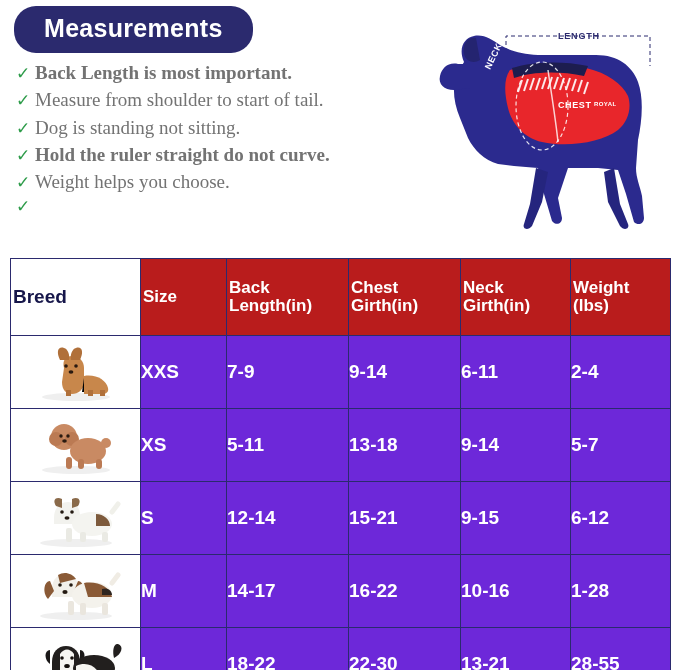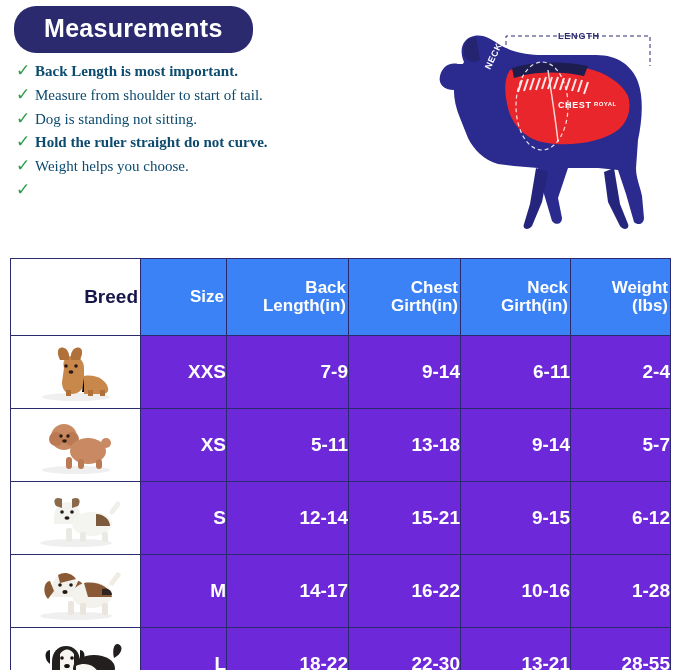--- a/index.html
+++ b/index.html
@@ -52,22 +52,22 @@
   }
   .check {
     color: #2e9c4a;
     font-size: 17px;
     width: 19px;
     flex: 0 0 19px;
     font-family: "DejaVu Sans", sans-serif;
     line-height: 1;
   }
   .bullet-text {
-    font-size: 15px;
-    color: #0c4a6e;
+    font-size: 19px;
+    color: #737373;
     line-height: 1.12;
     text-align: center;
   }
   .bullet-text.bold {
     font-weight: bold;
   }
 
   
   .illustration {
     position: absolute;
@@ -87,26 +87,26 @@
   }
   table.size-table {
     border-collapse: collapse;
     width: 660px;
     table-layout: fixed;
     font-family: "Liberation Sans", sans-serif;
   }
   table.size-table th,
   table.size-table td {
     border: 1.5px solid #2b2a6e;
-    text-align: right;
+    text-align: left;
     vertical-align: middle;
   }
   
   thead th {
-    background: #3b82f6;
+    background: #b91c1c;
     color: #ffffff;
     font-weight: bold;
     font-size: 17px;
     height: 72px;
     line-height: 1.08;
     padding: 2px 2px;
   }
   thead th.breed-h {
     background: #ffffff;
     color: #16164a;

